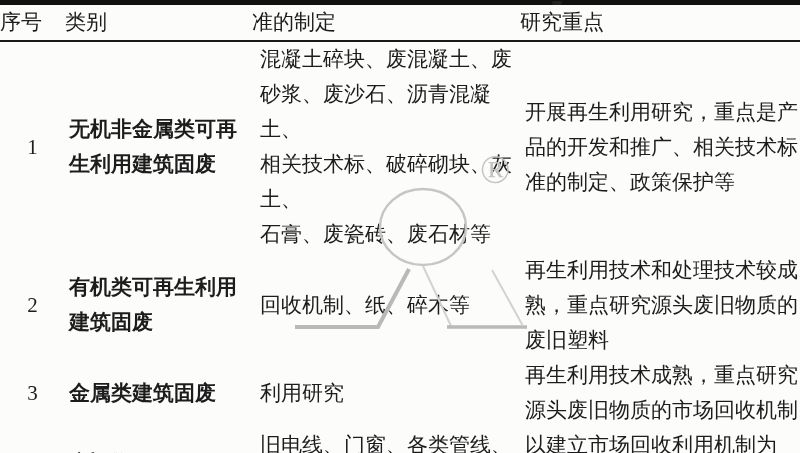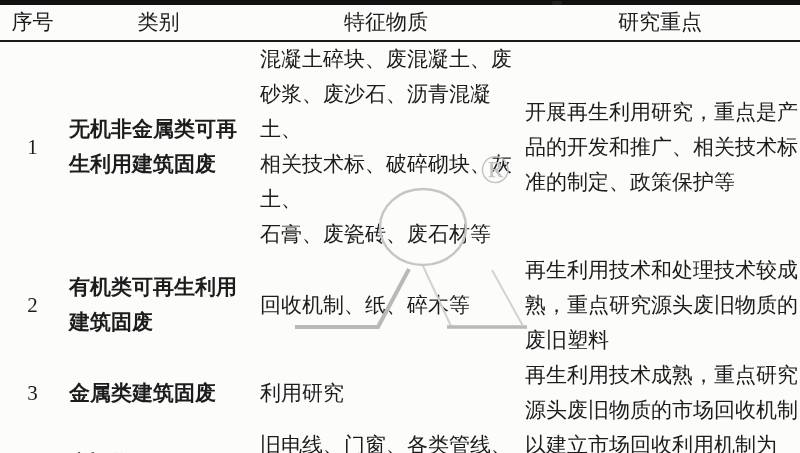--- a/index.html
+++ b/index.html
@@ -20,21 +20,21 @@
     table-layout: fixed;
     border-top: 5px solid #111;
     border-bottom: 4px solid #111;
     font-size: 21px;
     line-height: 35px;
   }
   .doc-table th {
     height: 35px;
     font-weight: normal;
     font-size: 21px;
-    text-align: center;
+    text-align: left;
     vertical-align: middle;
     border-bottom: 2px solid #1a1a1a;
     padding: 0;
   }
   .doc-table td {
     vertical-align: middle;
     white-space: pre-line;
     padding: 0;
   }
   .col-no   { width: 65px; }
@@ -82,21 +82,21 @@
   <colgroup>
     <col class="col-no">
       <col class="col-cat">
       <col class="col-sub">
       <col class="col-res">
   </colgroup>
   <thead>
     <tr>
       <th>序号</th>
       <th>类别</th>
-      <th>特征物质</th>
+      <th>准的制定</th>
       <th>研究重点</th>
     </tr>
   </thead>
   <tbody>
     <tr class="row-1">
       <td class="cell-no">1</td>
       <td class="cell-cat">无机非金属类可再
 生利用建筑固废</td>
       <td class="cell-sub">混凝土碎块、废混凝土、废
 砂浆、废沙石、沥青混凝土、

